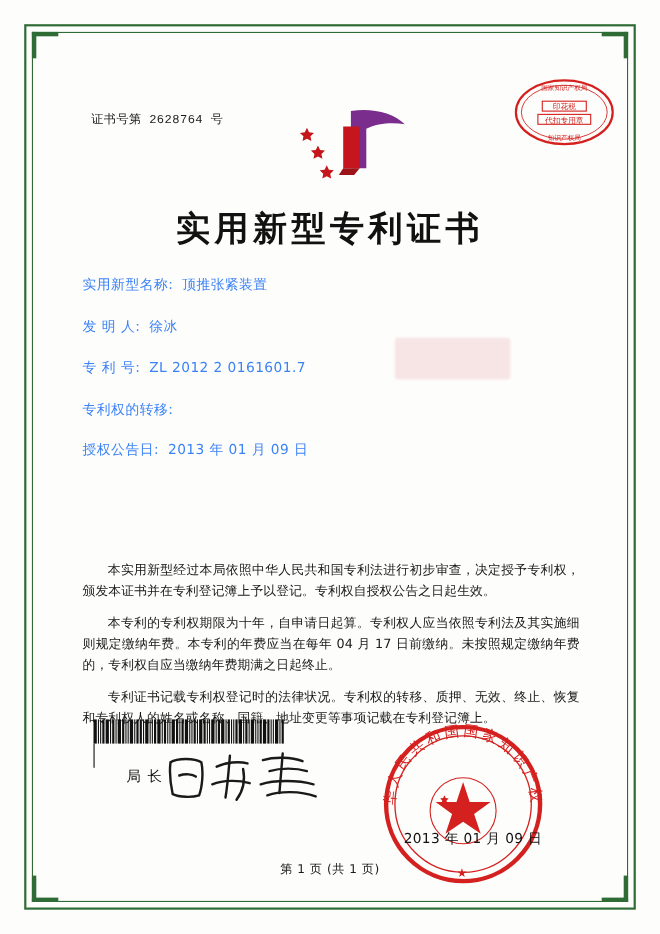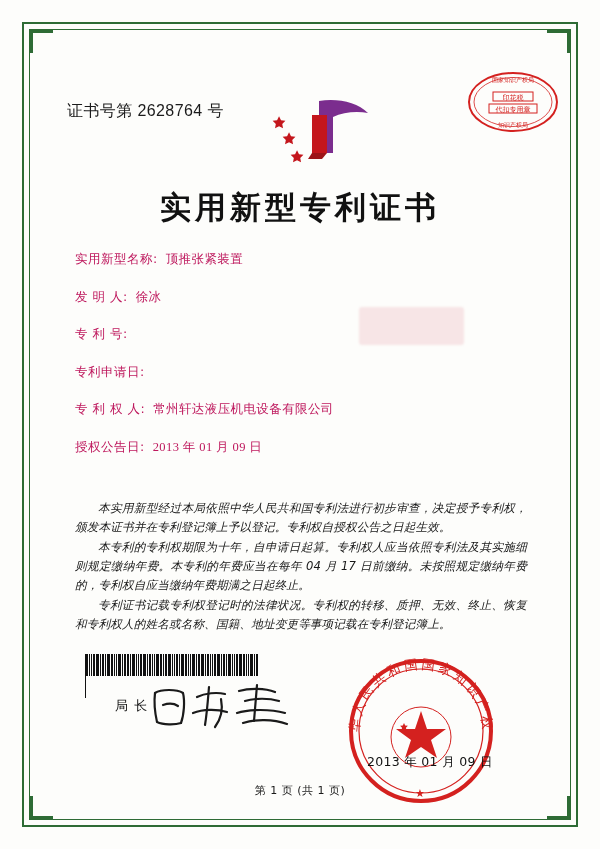--- a/index.html
+++ b/index.html
@@ -46,26 +46,26 @@
 
   .content {
     position: absolute;
     left: 29px; top: 29px;
     width: 542px; height: 791px;
   }
 
   
   .cert-no {
     position: absolute;
-    left: 38px;
+    left: 54px;
     top: 72px;
-    font-size: 16px;
+    font-size: 11px;
     color: #1b1b1b;
     letter-spacing: 0.4px;
-    font-family: Liberation Sans, sans-serif;
+    font-family: Liberation Mono, monospace;
   }
 
   
   .logo {
     position: absolute;
     left: 236px;
     top: 62px;
     width: 110px;
     height: 72px;
   }
@@ -96,30 +96,29 @@
     position: absolute;
     left: 46px;
     top: 222px;
     width: 460px;
   }
   .field-row {
     display: flex;
     align-items: baseline;
     margin-bottom: 20.5px;
     font-size: 12.5px;
-    color: #be185d;
+    color: #3b82f6;
   }
   .field-label {
     white-space: nowrap;
     letter-spacing: 0.5px;
   }
   .field-value {
     margin-left: 8px;
     letter-spacing: 0.4px;
-    font-family: Liberation Serif, serif;
   }
 
   
   .smudge {
     position: absolute;
     left: 330px;
     top: 278px;
     width: 105px;
     height: 38px;
     background: rgba(235, 170, 175, 0.28);
@@ -131,24 +130,23 @@
     position: absolute;
     left: 46px;
     top: 470px;
     width: 452px;
     font-size: 11.6px;
     line-height: 19px;
     color: #181818;
     text-align: justify;
   }
   .paragraphs p {
-    margin: 0 0 1px 0;
+    margin: 10px 0 1px 0;
     text-indent: 23px;
     letter-spacing: 0.15px;
-    font-style: italic;
   }
 
   
   .barcode {
     position: absolute;
     left: 56px;
     top: 625px;
     width: 175px;
     height: 22px;
   }
@@ -254,27 +252,24 @@
       <div class="field-row">
         <span class="field-label">实用新型名称:</span>
         <span class="field-value">顶推张紧装置</span>
       </div>
       <div class="field-row">
         <span class="field-label">发 明 人:</span>
         <span class="field-value">徐冰</span>
       </div>
       <div class="field-row">
         <span class="field-label">专 利 号:</span>
-      </div>
-      <div class="field-row">
-        <span class="field-label">专利申请日:</span>
-      </div>
-      <div class="field-row">
-        <span class="field-label">专 利 权 人:</span>
-        <span class="field-value">常州轩达液压机电设备有限公司</span>
+        <span class="field-value">ZL 2012 2 0161601.7</span>
+      </div>
+      <div class="field-row">
+        <span class="field-label">专利权的转移:</span>
       </div>
       <div class="field-row">
         <span class="field-label">授权公告日:</span>
         <span class="field-value">2013 年 01 月 09 日</span>
       </div>
     </div>
 
     <div class="paragraphs">
       <p>本实用新型经过本局依照中华人民共和国专利法进行初步审查，决定授予专利权，颁发本证书并在专利登记簿上予以登记。专利权自授权公告之日起生效。</p>
       <p>本专利的专利权期限为十年，自申请日起算。专利权人应当依照专利法及其实施细则规定缴纳年费。本专利的年费应当在每年 04 月 17 日前缴纳。未按照规定缴纳年费的，专利权自应当缴纳年费期满之日起终止。</p>

